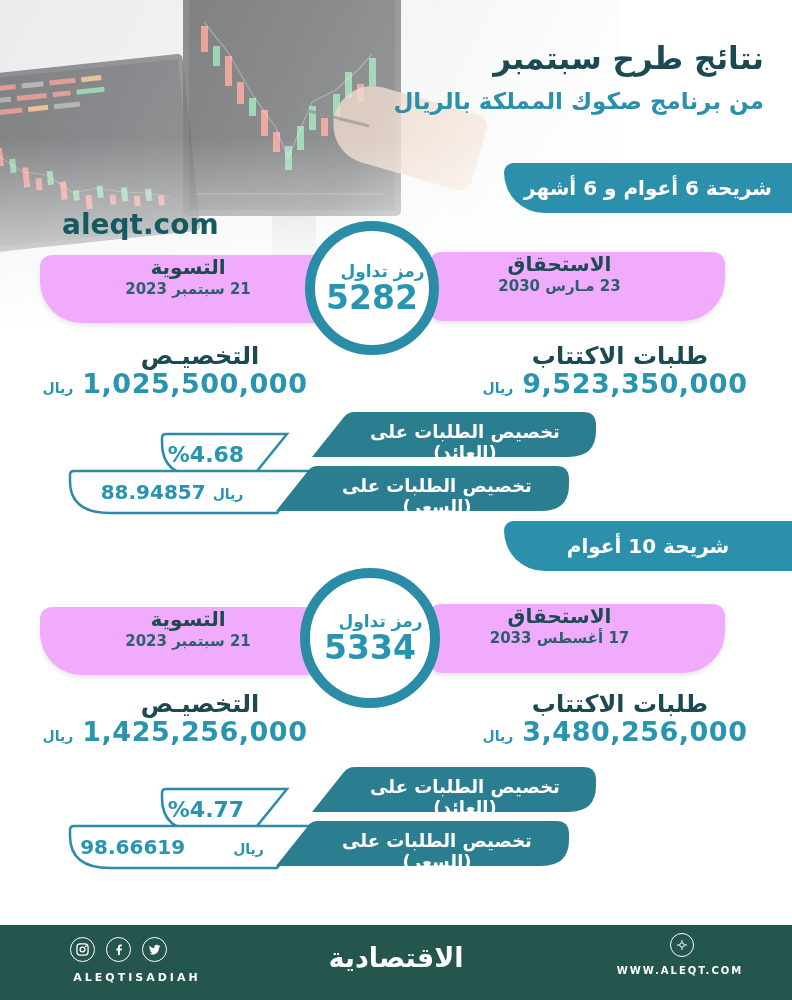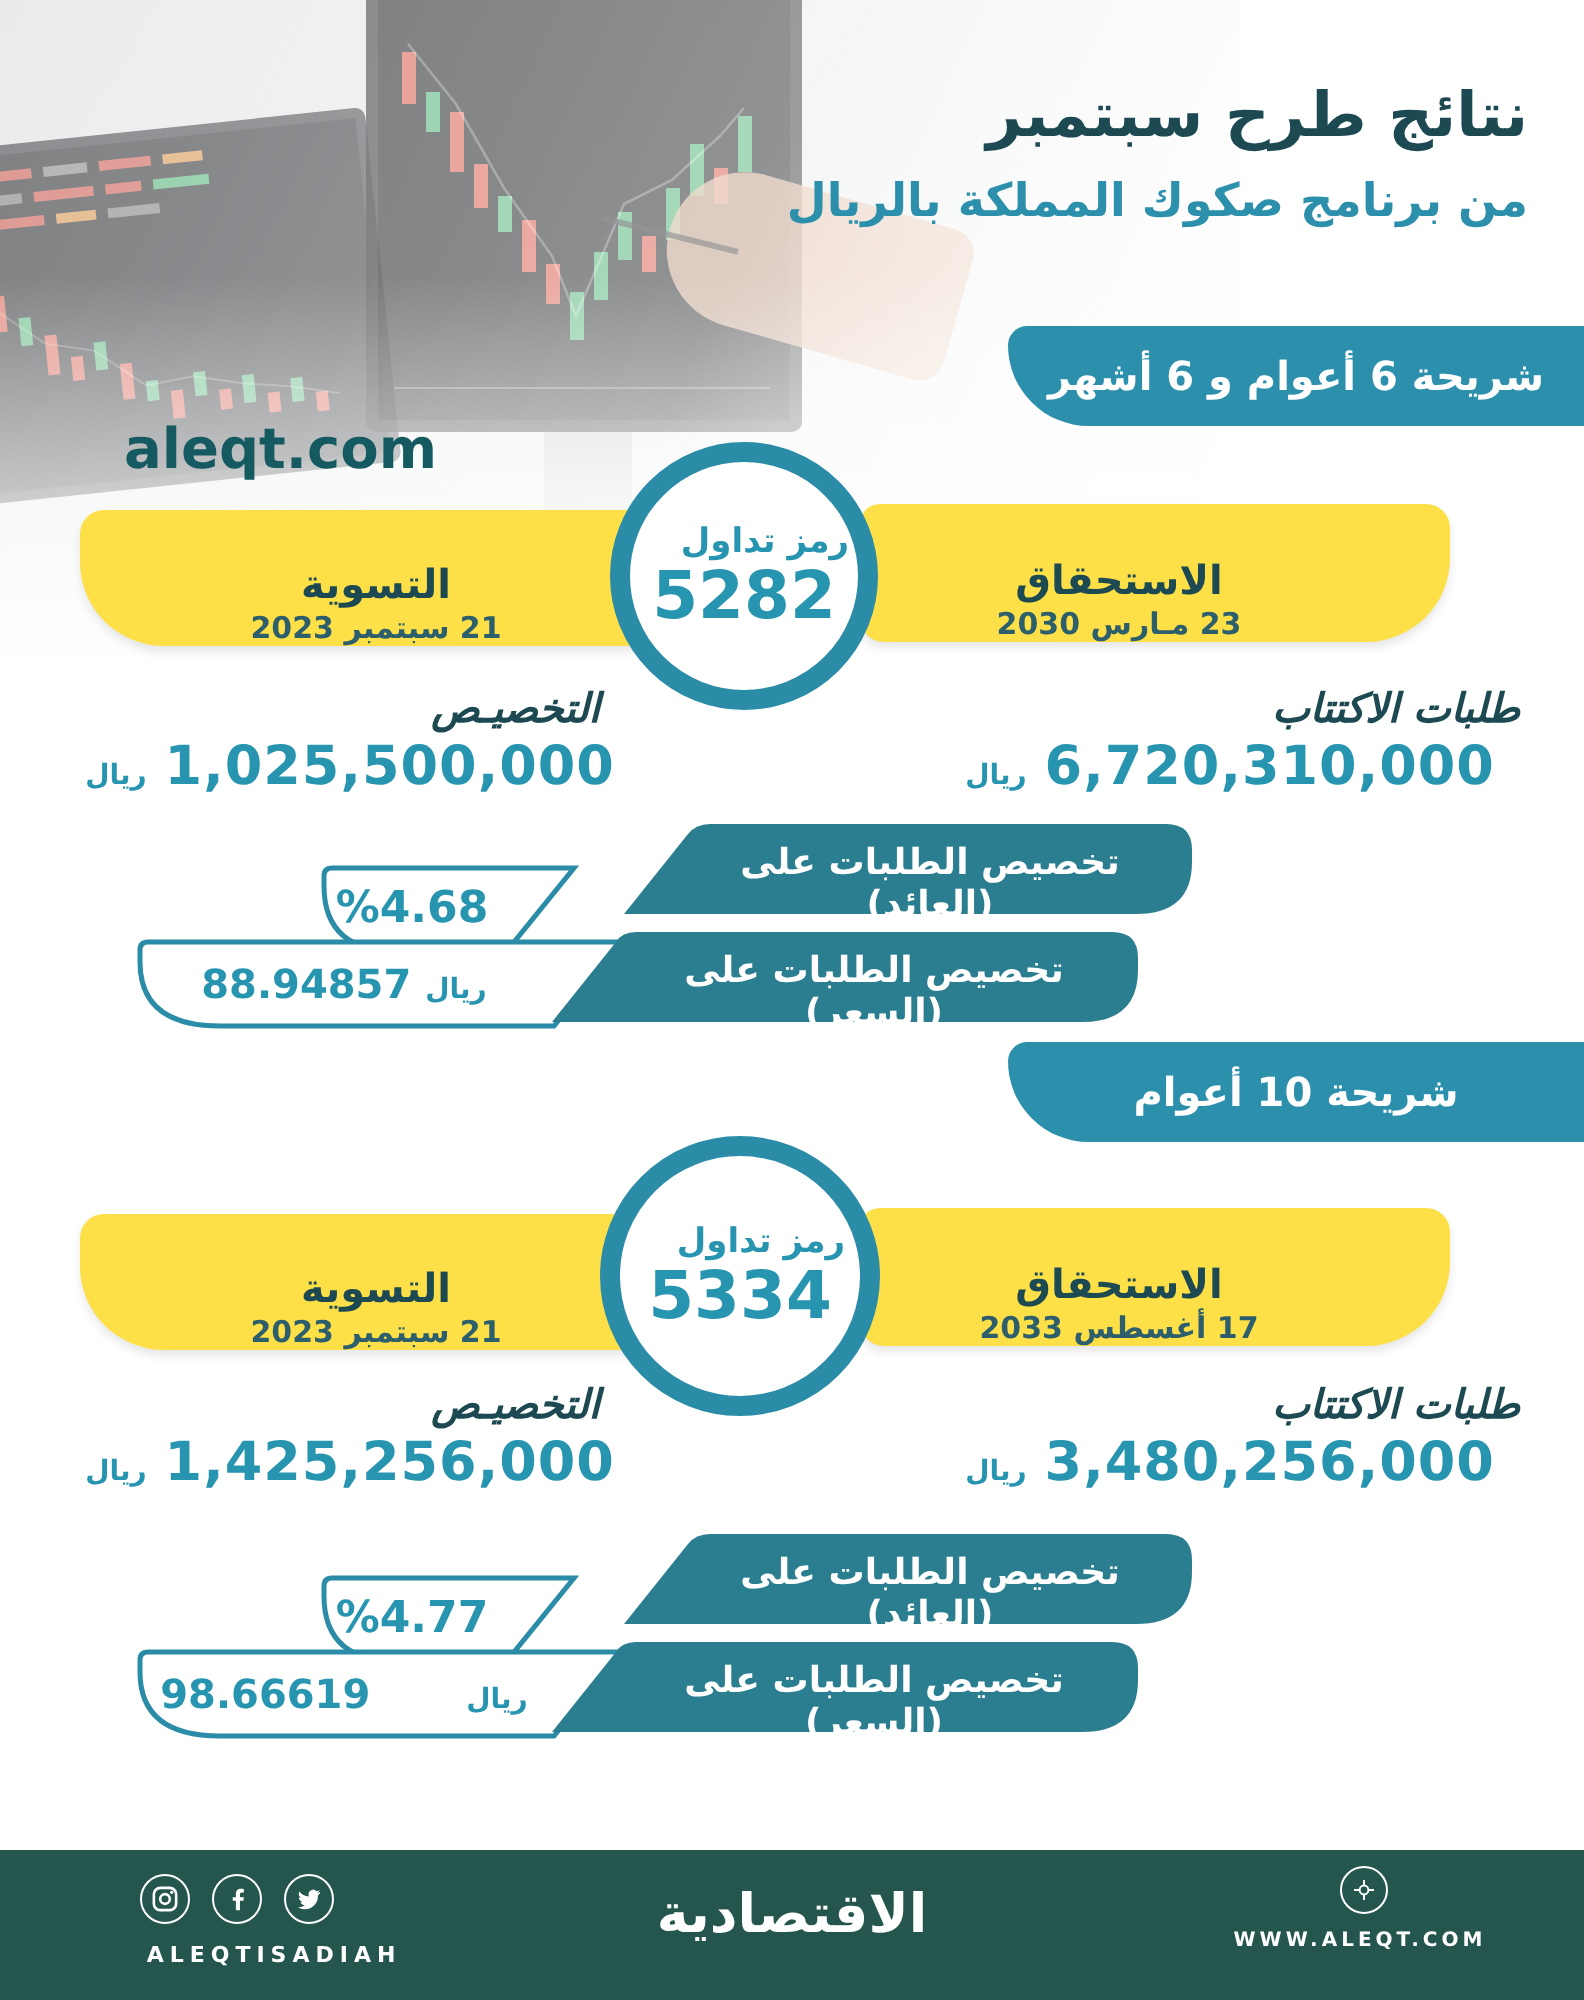--- a/index.html
+++ b/index.html
@@ -33,39 +33,39 @@
   .title2{position:absolute;right:28px;top:88px;width:460px;text-align:right;direction:rtl;
           font-size:23px;font-weight:bold;color:#2c8fab;z-index:4;}
 
   
   .tranche-banner{position:absolute;left:504px;width:288px;height:50px;background:#2c8fab;
                   border-radius:10px 0 0 42px;color:#fff;font-size:20px;font-weight:bold;direction:rtl;
                   display:flex;align-items:center;justify-content:center;z-index:4;}
   .tb1{top:163px;} .tb2{top:521px;}
 
   
-  .gbox{position:absolute;background:#fde047;box-shadow:0 3px 4px rgba(150,150,150,.22);z-index:1;
-        display:flex;flex-direction:column;align-items:center;justify-content:flex-end;direction:rtl;}
+  .gbox{position:absolute;background:#f0abfc;box-shadow:0 3px 4px rgba(150,150,150,.22);z-index:1;
+        display:flex;flex-direction:column;align-items:center;justify-content:flex-start;direction:rtl;}
   .gbox .glabel{font-size:20px;font-weight:bold;color:#1d4a52;line-height:1.25;}
   .gbox .gdate{font-size:15px;font-weight:bold;color:#2c5f6b;}
   .gbox-right{left:430px;width:295px;height:69px;border-radius:10px 12px 42px 12px;}
   .gbox-left{left:40px;width:296px;height:68px;border-radius:12px 10px 10px 42px;}
   .gr1{top:252px;} .gl1{top:255px;} .gr2{top:604px;} .gl2{top:607px;}
   .gbox-right > div{transform:translateX(-18px);} 
 
   
   .symbol-circle{position:absolute;background:#fff;border:10px solid #2b8ca7;border-radius:50%;
                  display:flex;flex-direction:column;align-items:center;justify-content:center;z-index:3;}
   .sc1{left:305px;top:221px;width:134px;height:134px;}
   .sc2{left:300px;top:568px;width:140px;height:140px;}
   .symbol-circle .sc-label{font-size:17px;font-weight:bold;color:#2795b0;direction:rtl;margin-left:21px;}
   .symbol-circle .sc-num{font-size:33px;font-weight:bold;color:#2795b0;line-height:1.05;}
 
   
-  .amt-label{position:absolute;font-size:20px;font-weight:bold;color:#1d4a52;direction:rtl;z-index:2;font-style:italic;}
+  .amt-label{position:absolute;font-size:24px;font-weight:bold;color:#1d4a52;text-align:center;direction:rtl;z-index:2;}
   .al-left{left:100px;width:200px;} .al-right{left:480px;width:280px;}
   .ar1{top:342px;} .ar2{top:690px;}
   .amt-row{position:absolute;direction:ltr;display:flex;align-items:baseline;justify-content:center;gap:9px;z-index:2;}
   .amt-row .riyal{font-size:14px;font-weight:bold;color:#2795b0;}
   .amt-row .num{font-size:27px;font-weight:bold;color:#2795b0;letter-spacing:.5px;}
   .am-left{left:20px;width:310px;} .am-right{left:455px;width:320px;}
   .am1{top:368px;} .am2{top:716px;}
 
   
   .alloc-svg{position:absolute;left:0;width:792px;height:120px;z-index:2;}
@@ -175,21 +175,21 @@
   </div>
 
   <div class="symbol-circle sc1">
     <div class="sc-label">رمز تداول</div>
     <div class="sc-num">5282</div>
   </div>
 
   <div class="amt-label al-right ar1">طلبات الاكتتاب</div>
   <div class="amt-row am-right am1">
     <span class="riyal">ريال</span>
-    <span class="num">6,720,310,000</span>
+    <span class="num">9,523,350,000</span>
   </div>
   <div class="amt-label al-left ar1">التخصيـص</div>
   <div class="amt-row am-left am1">
     <span class="riyal">ريال</span>
     <span class="num">1,025,500,000</span>
   </div>
 
   <svg class="alloc-svg as1" viewBox="0 0 792 120">
     <path d="M 166 29 L 287 29 L 253 71 L 200 71 Q 162 71 162 38 L 162 33 Q 162 29 166 29 Z" fill="#ffffff" stroke="#2b8ca7" stroke-width="2.5"></path>
     <path d="M 74 66 L 311 66 L 277 108 L 110 108 Q 70 108 70 76 L 70 70 Q 70 66 74 66 Z" fill="#ffffff" stroke="#2b8ca7" stroke-width="2.5"></path>

